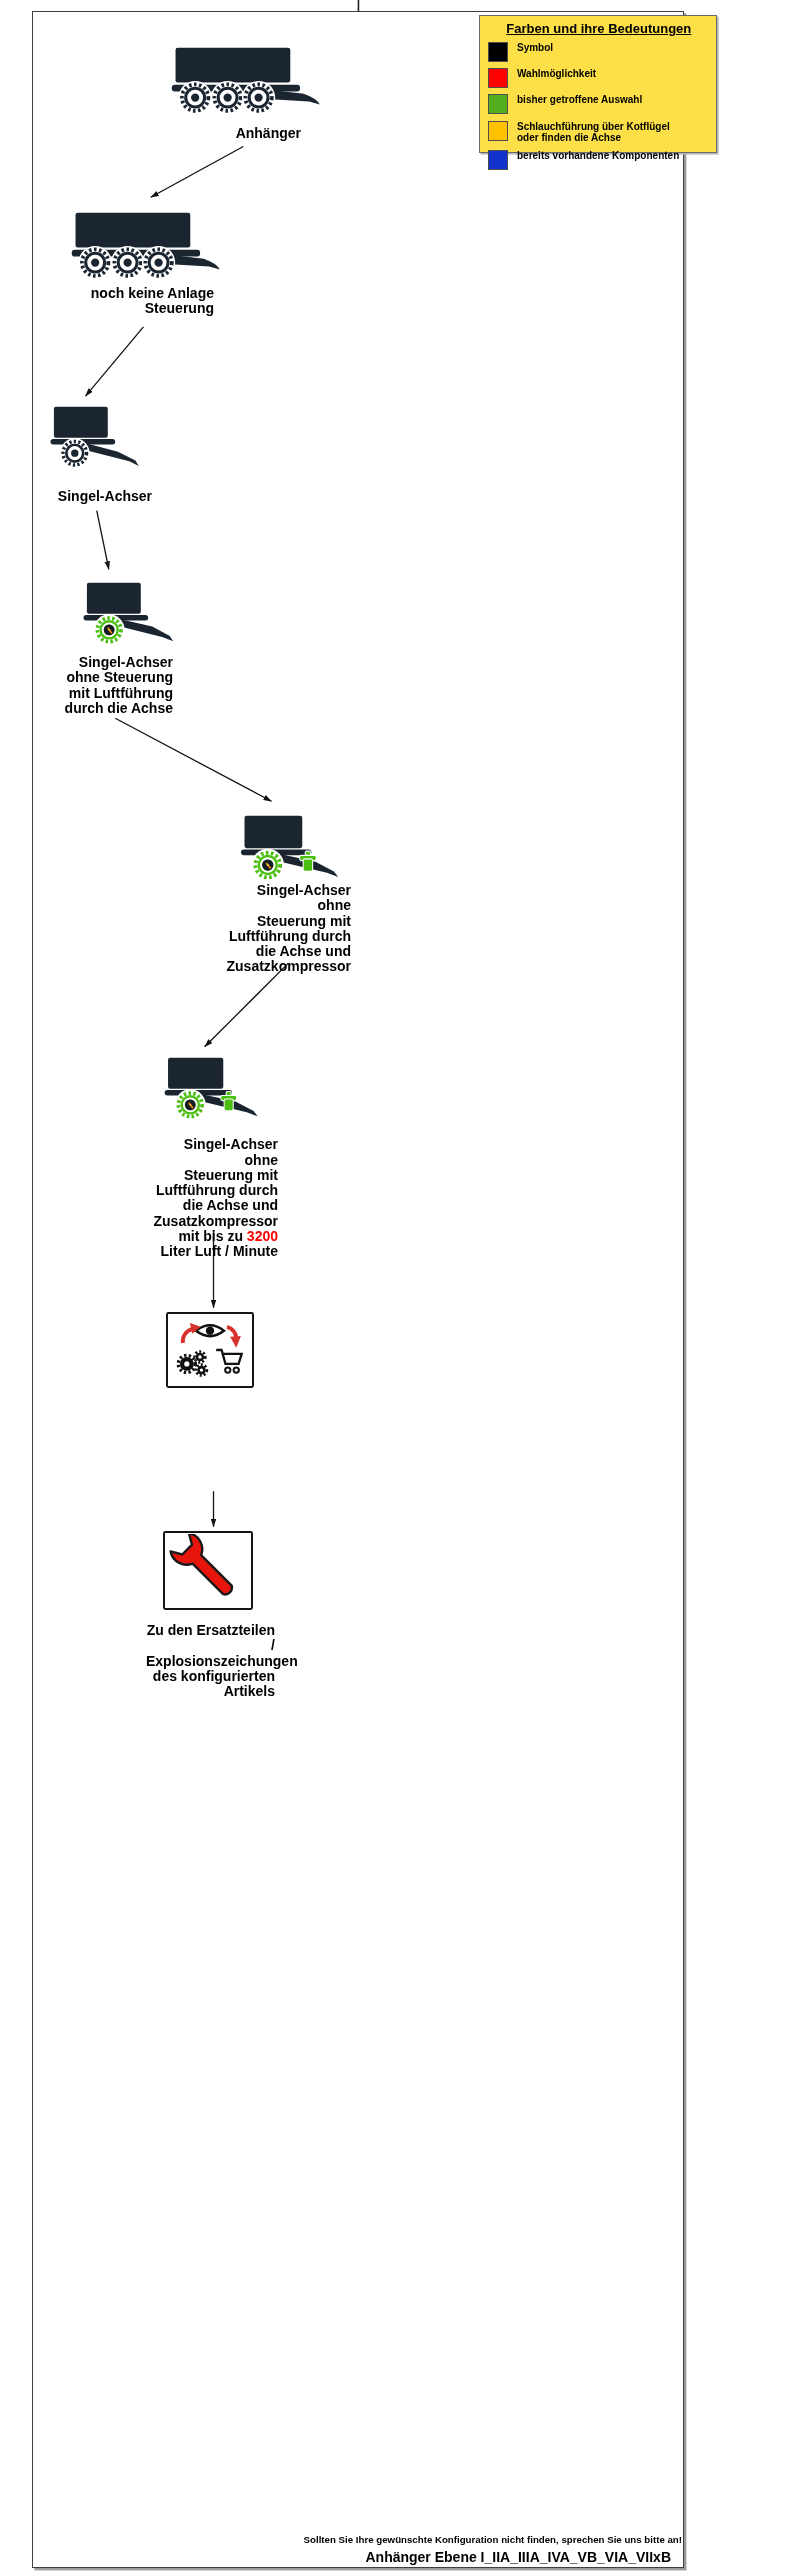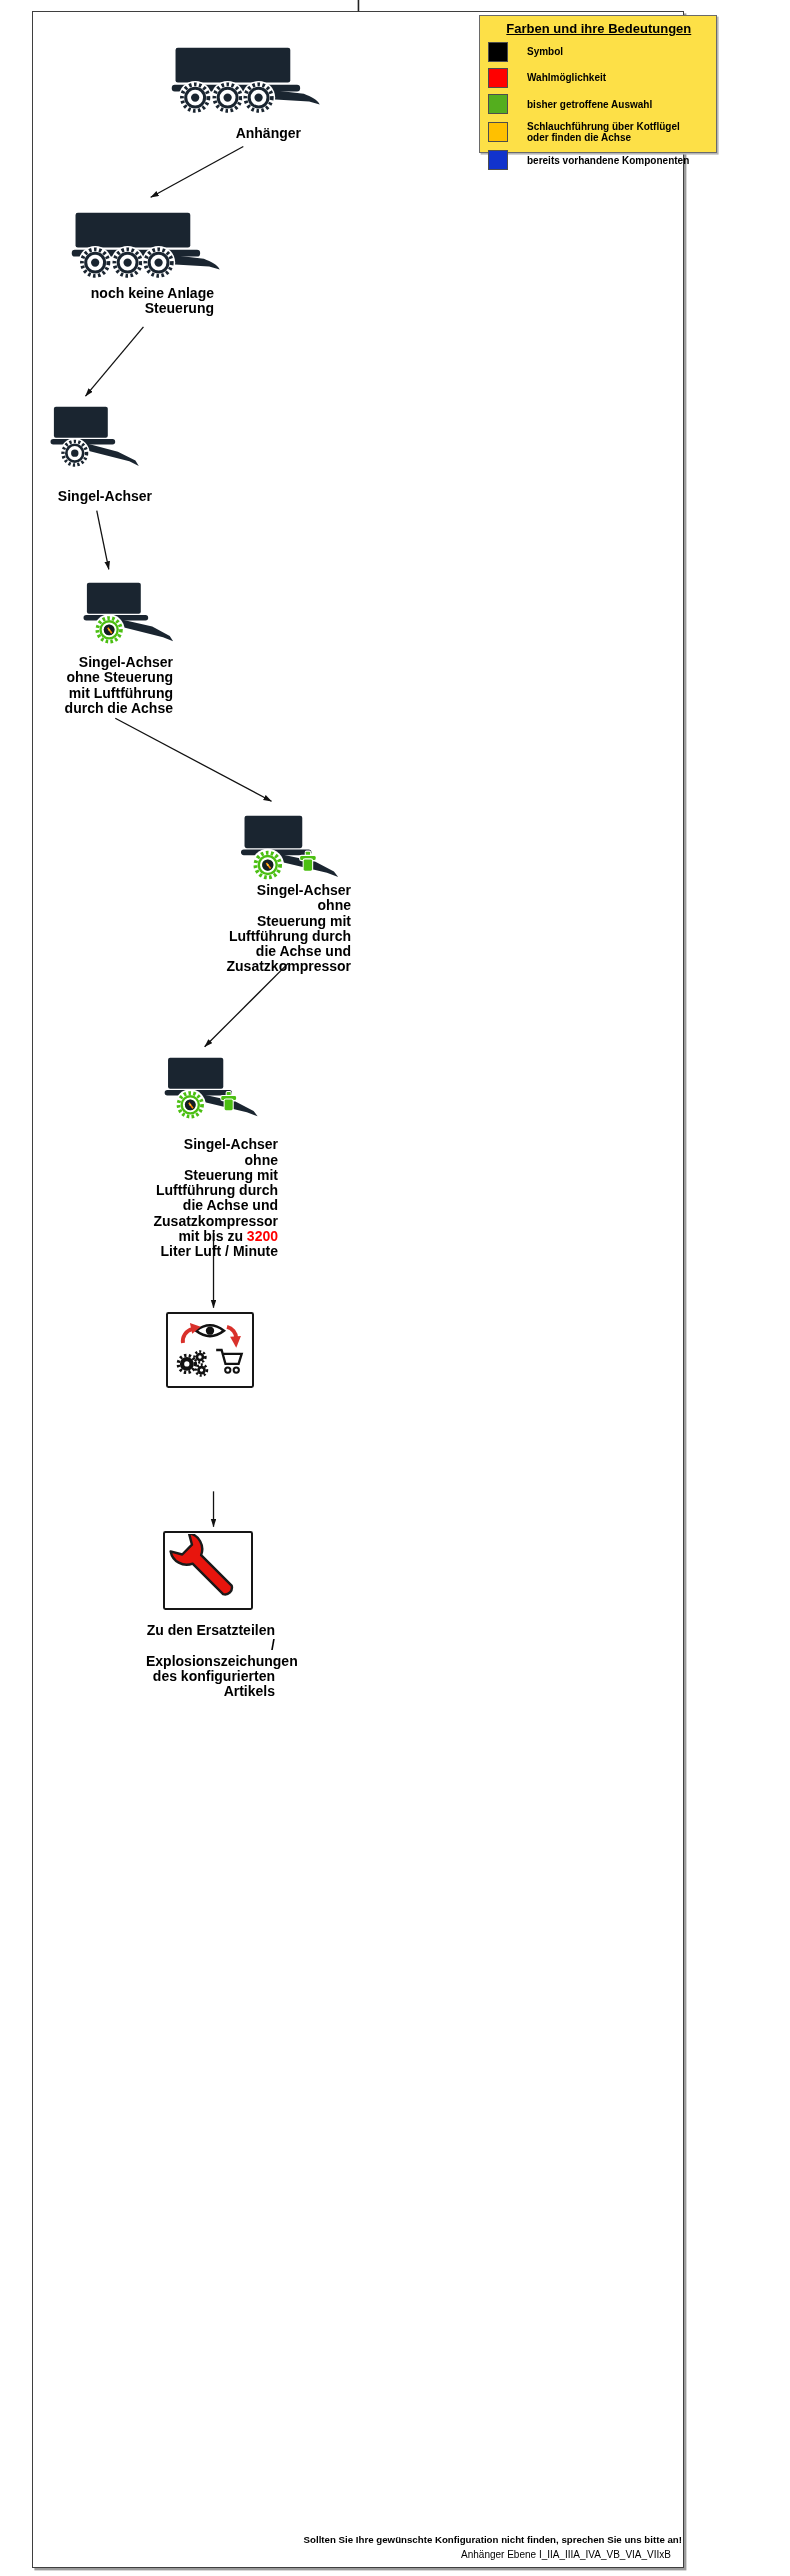--- a/index.html
+++ b/index.html
@@ -9,21 +9,21 @@
          box-sizing:border-box;border:1.6px solid #3f3f3f;
          box-shadow:2.4px 2.4px 0 #9b9b9b;background:transparent;}
   .overlay{position:absolute;left:0;top:0;pointer-events:none;}
 
   
   .legend{position:absolute;left:431px;top:15.3px;width:238px;height:138px;
           box-sizing:border-box;border:1.6px solid #6a6a6a;background:#fde047;
           box-shadow:1.6px 1.6px 0 #b5b5b5;padding:4px 6.4px 3.2px 8px;margin-left:48px;}
   .legend-title{font-size:13px;font-weight:bold;text-decoration:underline;
                 text-align:center;margin:0.8px 0 5.6px 0;white-space:nowrap;}
-  .legend-item{display:flex;align-items:center;gap:19px;margin-bottom:6.4px;}
+  .legend-item{display:flex;gap:9px;margin-bottom:6.4px;}
   .legend-swatch{width:20px;height:20px;flex:none;border:0.8px solid #4d4d4d;box-sizing:border-box;}
   .legend-label{font-size:10px;font-weight:bold;line-height:1.15;white-space:pre-line;color:#000;}
 
   
   .icon{position:absolute;}
   .node-label{position:absolute;font-size:14px;font-weight:bold;line-height:15.3px;
               text-align:right;white-space:pre-line;color:#000;}
   .hl{color:#ff0000;}
 
   .action-box{position:absolute;box-sizing:border-box;border:2.4px solid #161616;
@@ -44,21 +44,21 @@
   .l4{left:60px;top:655px;width:113px;}
   .l5{left:222px;top:883px;width:129px;}
   .l6{left:149px;top:1122px;width:129px;}
   .l7{left:137px;top:1396px;width:150px;}
   .l8{left:146px;top:1623px;width:129px;}
 
   
   .footer-note{position:absolute;left:33px;top:2534px;width:649px;text-align:right;
                font-size:9.7px;font-weight:bold;color:#000;}
   .footer-ref{position:absolute;left:33px;top:2549px;width:638px;text-align:right;
-              font-size:10px;font-weight:normal;color:#000;}
+              font-size:14px;font-weight:bold;color:#000;}
   .defs{position:absolute;width:0;height:0;overflow:hidden;}
 </style>
 </head>
 <body>
 
 <svg class="defs" aria-hidden="true">
   <defs>
     <g id="wheel-dark">
       <circle r="22" fill="#fff"></circle>
       <circle r="17.5" fill="none" stroke="#1a2530" stroke-width="5" stroke-dasharray="3.4 3.3"></circle>

